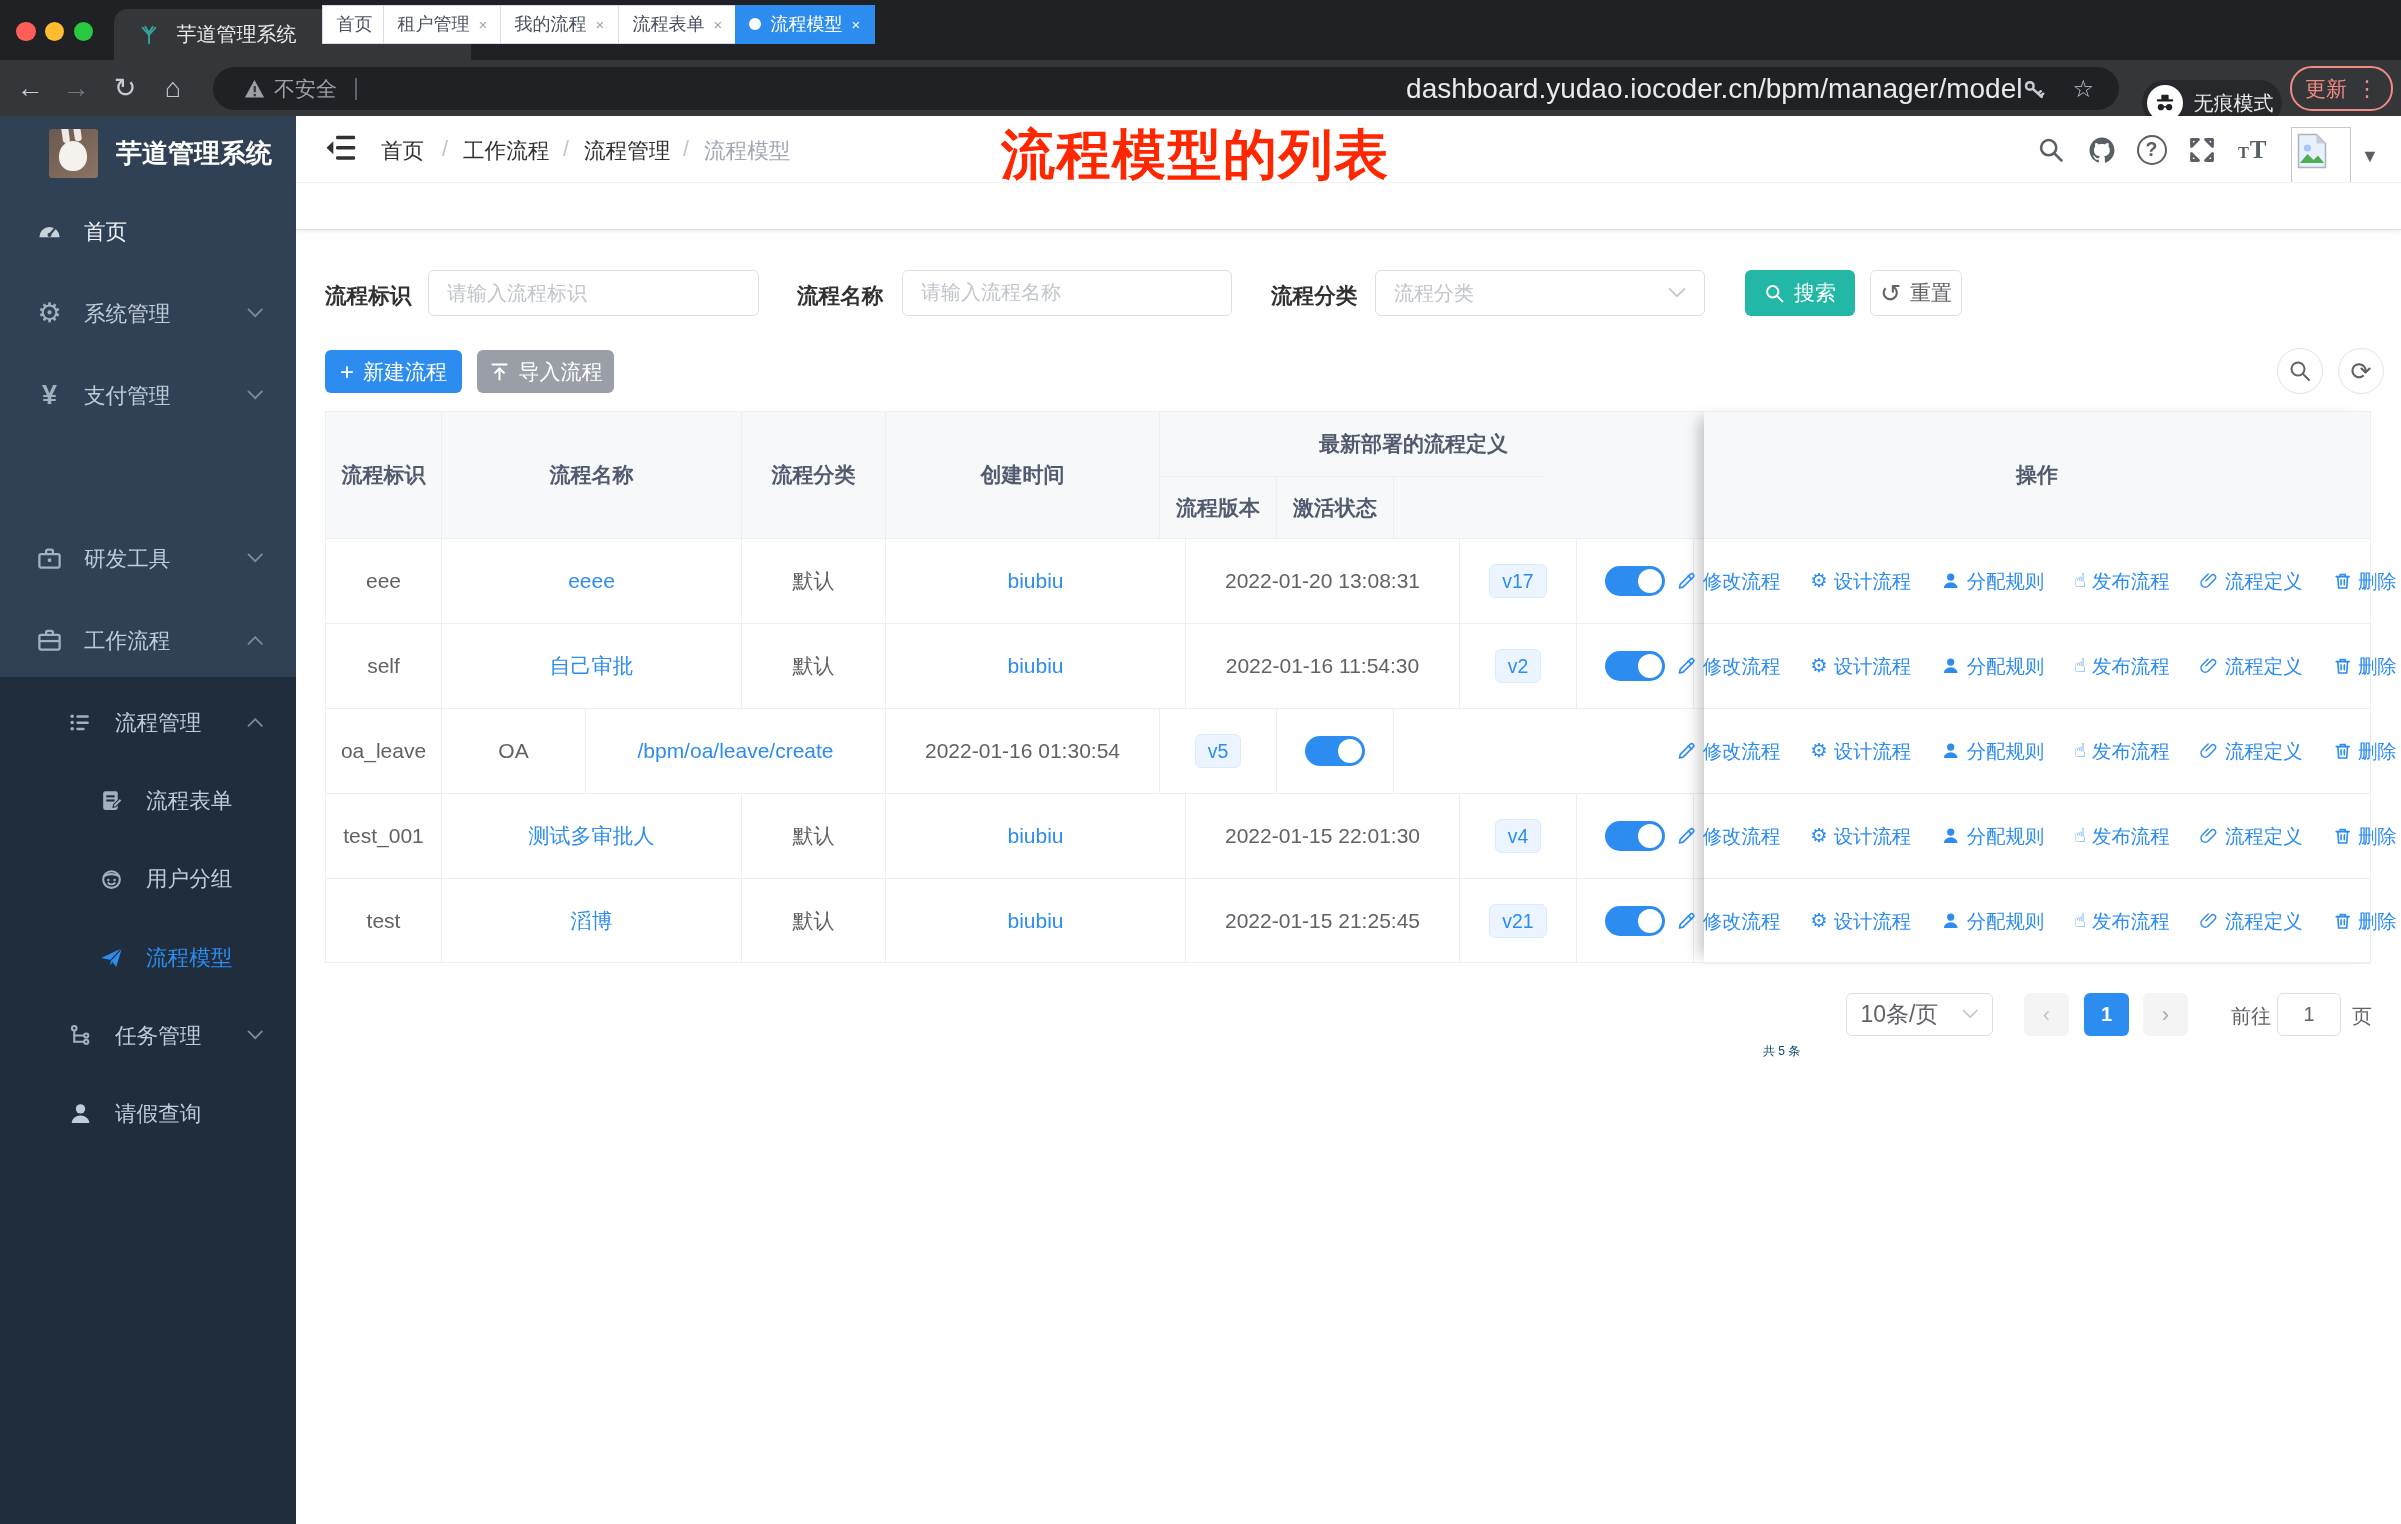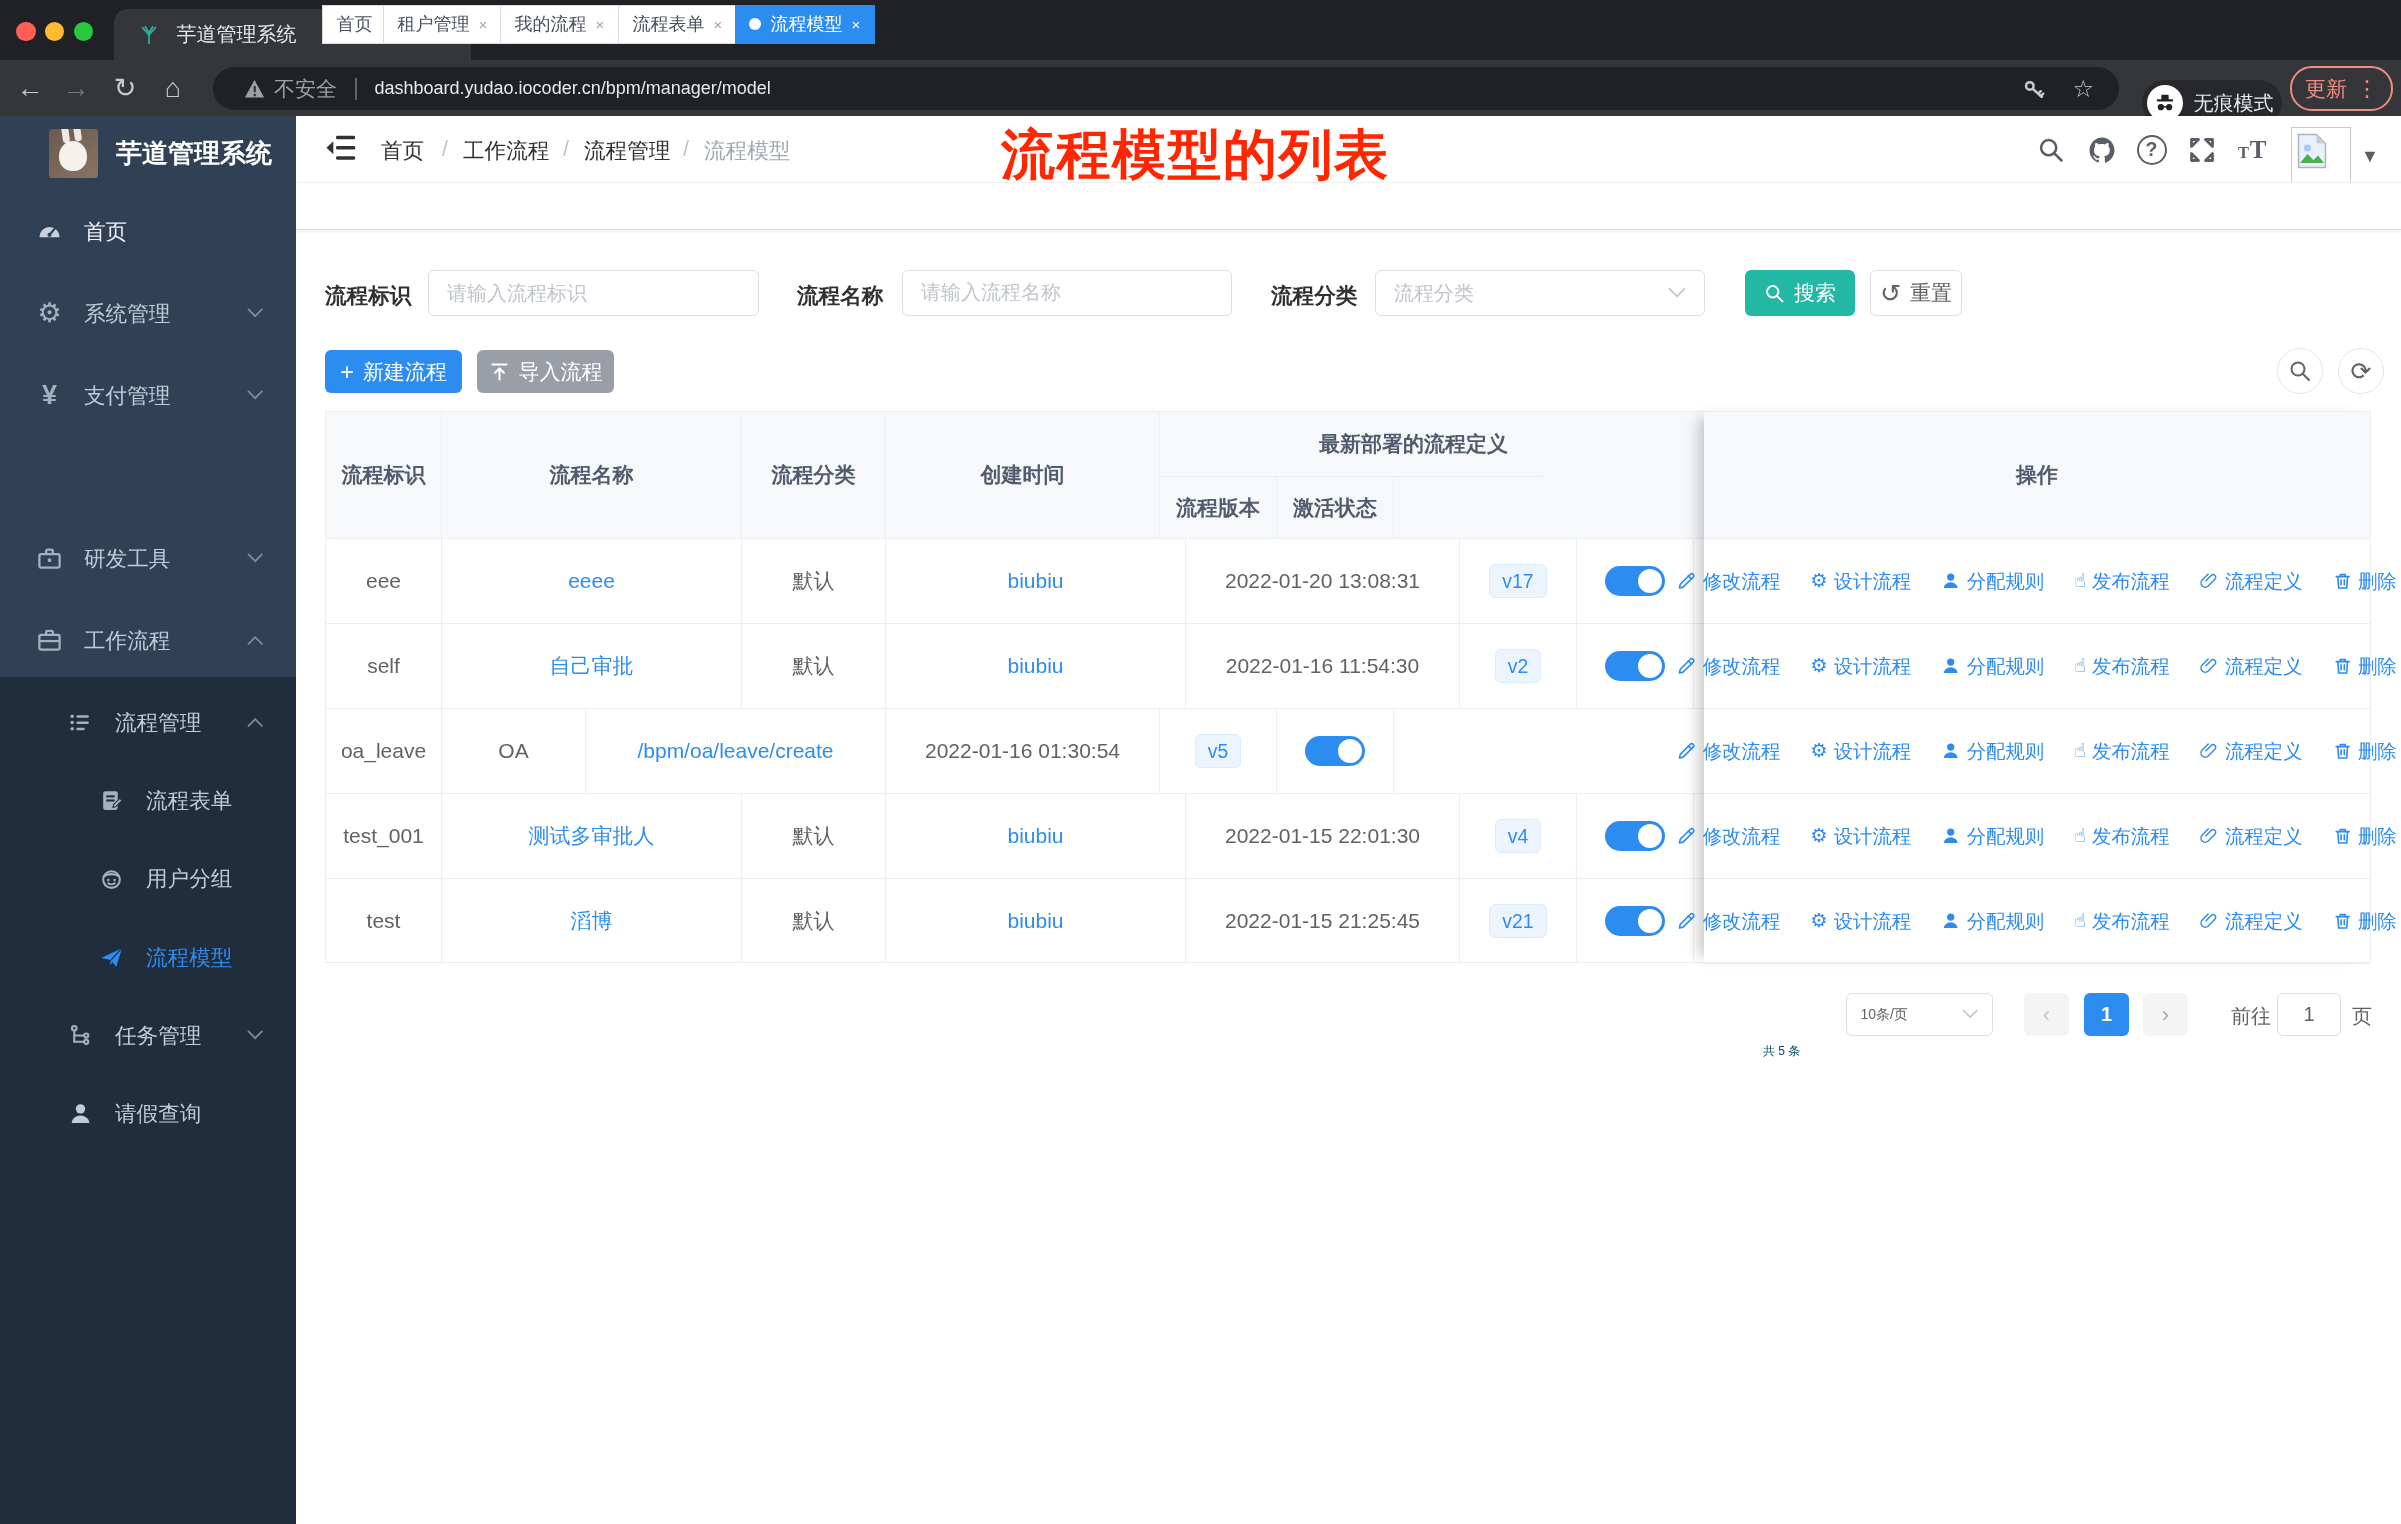--- a/index.html
+++ b/index.html
@@ -18,21 +18,21 @@
 .tab-fav{margin-left:24px;}
 .tab-title{margin-left:16.4px;font-size:20px;flex:1;white-space:nowrap;overflow:hidden;}
 .tab-close{margin-right:19.4px;font-size:21px;color:#c3c7cc;cursor:pointer;}
 .newtab{position:absolute;left:485px;top:16.4px;width:36px;height:36px;display:flex;align-items:center;justify-content:center;color:#c3c7cc;font-size:30px;cursor:pointer;}
 .chrome-toolbar{position:absolute;left:0;top:60px;width:2401px;height:57px;background:#35363a;}
 .nav-btn{position:absolute;top:70px;width:36px;height:36px;display:flex;align-items:center;justify-content:center;color:#c7cbd0;font-size:27px;cursor:pointer;}
 .nav-btn.dim{color:#74787d;}
 .omnibox{position:absolute;left:213px;top:67px;width:1906px;height:43px;border-radius:21.6px;background:#202124;display:flex;align-items:center;color:#e8eaed;}
 .sec-chip{display:flex;align-items:center;margin-left:31px;color:#9aa0a6;font-size:21px;gap:9px;}
 .omni-sep{width:1.5px;height:22px;background:#5f6368;margin:0 18px;}
-.omni-url{font-size:18px;color:#e8eaed;flex:1;white-space:nowrap;overflow:hidden;}
+.omni-url{font-size:28px;color:#e8eaed;flex:1;white-space:nowrap;overflow:hidden;text-align:right;}
 .omni-ic{margin-right:25px;color:#c7cbd0;}
 .star{font-size:24px;}
 .incog{position:absolute;left:2142px;top:80px;width:140px;height:46px;border-radius:23px;background:#27282b;display:flex;align-items:center;}
 .incog-circle{width:36px;height:36px;border-radius:50%;background:#fff;margin-left:5.2px;display:flex;align-items:center;justify-content:center;}
 .incog-label{color:#e8eaed;font-size:20px;margin-left:10.4px;white-space:nowrap;}
 .update-pill{position:absolute;left:2290px;top:66px;width:103px;height:45px;border:2.2px solid #f28b82;border-radius:22px;display:flex;align-items:center;justify-content:center;gap:9px;color:#f28b82;cursor:pointer;}
 .update-pill .ut{font-size:21px;}
 .update-pill .dots{font-size:22px;}
 
 
@@ -113,21 +113,21 @@
 .tgl::after{content:"";position:absolute;right:3px;top:3px;width:24px;height:24px;background:#fff;border-radius:50%;}
 .tbl-fixed{position:absolute;left:1379px;top:0;width:667px;height:552px;background:#fff;border-top:0.7px solid #ebeef5;border-right:0.7px solid #ebeef5;border-bottom:0.7px solid #ebeef5;box-shadow:-12px 0 13.4px -7.4px rgba(0,0,0,0.22);}
 .fx-head{height:127px;background:#f7f8fa;border-bottom:0.7px solid #ebeef5;display:flex;align-items:center;justify-content:center;font-weight:bold;color:#515a6e;font-size:21px;}
 .fx-row{height:85px;border-bottom:0.7px solid #ebeef5;display:flex;align-items:center;justify-content:center;gap:30px;}
 .act{display:flex;align-items:center;gap:6px;color:#2d8cf0;font-size:19.4px;cursor:pointer;white-space:nowrap;}
 .act .aglyph{font-size:19.4px;line-height:1;}
 
 
 .pg-total{position:absolute;left:1763px;top:1003px;font-size:12px;color:#0c4a6e;white-space:nowrap;margin-top:40px;}
 .pg-size{left:1846px;top:993px;width:147px;position:absolute;height:43px;border:1.5px solid #dcdfe6;border-radius:6px;background:#fff;display:flex;align-items:center;padding:0 13.4px;cursor:pointer;}
-.pg-size .sv{font-size:14px;color:#606266;flex:1;}
+.pg-size .sv{font-size:23px;color:#606266;flex:1;}
 .pg-btn{position:absolute;top:993px;width:45px;height:43px;border-radius:6px;display:flex;align-items:center;justify-content:center;font-size:22px;cursor:pointer;}
 .pg-prev{left:2024px;background:#f4f4f5;color:#c0c4cc;}
 .pg-cur{left:2084px;background:#2d8cf0;color:#fff;font-weight:bold;font-size:20px;}
 .pg-next{left:2143px;background:#f4f4f5;color:#a8abb2;}
 .pg-goto{position:absolute;left:2231px;top:1003px;font-size:20px;color:#606266;}
 .pg-input{position:absolute;left:2277px;top:993px;width:64px;height:43px;border:1.5px solid #dcdfe6;border-radius:6px;text-align:center;font-size:20px;color:#606266;outline:none;font-family:inherit;}
 .pg-unit{position:absolute;left:2352px;top:1003px;font-size:20px;color:#606266;}
 </style>
 </head>
 <body>

